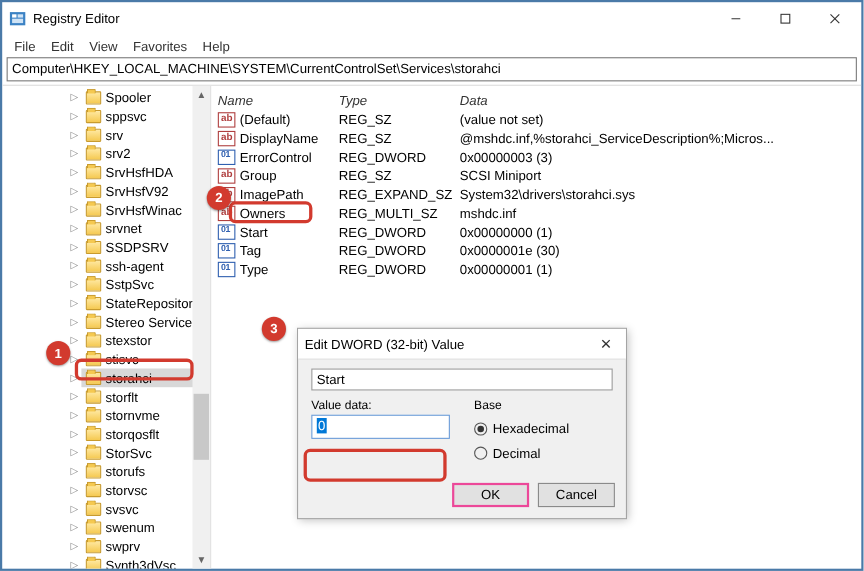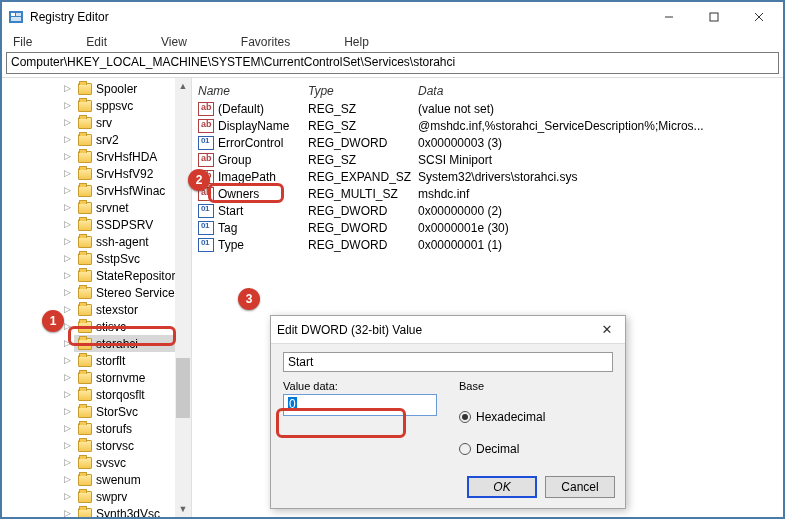--- a/index.html
+++ b/index.html
@@ -6,21 +6,21 @@
   html, body { margin: 0; padding: 0; }
   body { width: 785px; height: 519px; border: 2px solid #4a7aa8; background: #fff; font-size: 12px; color: #000; overflow: hidden; }
 
   
   .titlebar { height: 30px; display: flex; align-items: center; padding: 0 2px 0 6px; }
   .titlebar .app-icon { width: 16px; height: 16px; display: inline-block; }
   .titlebar .title { margin-left: 6px; flex: 1; }
   .titlebar .winbtn { width: 45px; height: 28px; display: flex; align-items: center; justify-content: center; color: #555; }
 
   
-  .menubar { height: 20px; display: flex; align-items: center; padding: 0 4px; gap: 40px; }
+  .menubar { height: 20px; display: flex; align-items: center; padding: 0 4px; }
   .menubar .menuitem { padding: 2px 7px; color: #333; }
 
   
   .addressbar { height: 22px; border: 1px solid #7a7a7a; margin: 0 4px 3px 4px; padding: 2px 4px; font-size: 12px; white-space: nowrap; overflow: hidden; }
 
   
   .main { display: flex; height: calc(519px - 30px - 20px - 25px - 4px); border-top: 1px solid #ddd; }
 
   
   .tree-pane { width: 190px; border-right: 1px solid #e0e0e0; position: relative; padding-top: 2px; overflow: hidden; }
@@ -46,37 +46,37 @@
   .list-row .val-icon { width: 16px; height: 14px; margin-right: 4px; display: inline-block; }
   .val-sz { background: #fff; border: 1px solid #b04040; position: relative; }
   .val-sz::after { content: "ab"; position: absolute; top: -1px; left: 2px; font-size: 9px; color: #b04040; font-weight: bold; }
   .val-dw { background: #fff; border: 1px solid #3060b0; position: relative; }
   .val-dw::after { content: "01"; position: absolute; top: -1px; left: 2px; font-size: 8px; color: #3060b0; font-weight: bold; letter-spacing: -0.5px; }
   .list-row .nm { width: 90px; }
   .list-row .tp { width: 110px; }
   .list-row .dt { flex: 1; white-space: nowrap; overflow: hidden; text-overflow: ellipsis; }
 
   
-  .dialog { position: absolute; left: 270px; top: 315px; width: 356px; border: 1px solid #a4a4a4; background: #f0f0f0; box-shadow: 2px 2px 8px rgba(0,0,0,0.25); }
+  .dialog { position: absolute; left: 270px; top: 298px; width: 300px; border: 1px solid #a4a4a4; background: #f0f0f0; box-shadow: 2px 2px 8px rgba(0,0,0,0.25); }
   .dlg-title { height: 28px; display: flex; align-items: center; padding: 0 6px; background: #fff; border-bottom: 1px solid #ddd; }
   .dlg-title .t { flex: 1; }
   .dlg-title .x { width: 24px; text-align: center; font-size: 13px; color: #333; }
   .dlg-body { padding: 8px 12px 4px 12px; }
   .dlg-label { font-size: 11px; margin-bottom: 2px; }
   .dlg-input-ro { height: 20px; border: 1px solid #999; background: #fff; padding: 2px 4px; margin-bottom: 8px; font-size: 12px; }
   .dlg-row { display: flex; gap: 22px; margin-bottom: 10px; }
   .dlg-col { flex: 1; }
   .dlg-input { height: 22px; border: 1px solid #6a9bd8; background: #fff; padding: 2px 4px; font-size: 12px; }
   .dlg-input .seltext { background: #0078d7; color: #fff; padding: 0 1px; }
-  .radio-row { display: flex; align-items: center; gap: 5px; font-size: 12px; margin-top: 18px; }
+  .radio-row { display: flex; align-items: center; gap: 5px; font-size: 12px; margin-top: 8px; }
   .radio-outer { width: 12px; height: 12px; border: 1px solid #555; border-radius: 50%; display: inline-flex; align-items: center; justify-content: center; }
   .radio-dot { width: 6px; height: 6px; background: #333; border-radius: 50%; }
   .dlg-buttons { display: flex; justify-content: flex-end; gap: 8px; padding: 6px 10px 10px 10px; }
   .dlg-btn { width: 70px; height: 22px; border: 1px solid #8a8a8a; background: #e1e1e1; display: flex; align-items: center; justify-content: center; font-size: 12px; }
-  .dlg-btn.primary { border: 2px solid #1d4ed8; font-style: italic; }
+  .dlg-btn.primary { border: 2px solid #ec4899; }
 
   
   .callout { position: absolute; border: 3px solid #d23a2e; border-radius: 6px; }
   .badge { position: absolute; width: 22px; height: 22px; border-radius: 50%; background: #d23a2e; color: #fff; font-weight: bold; display: flex; align-items: center; justify-content: center; font-size: 12px; box-shadow: 0 1px 2px rgba(0,0,0,0.4); }
 </style>
 </head>
 <body>
 
 <div class="titlebar">
   <span class="app-icon">
@@ -299,21 +299,21 @@
         <div class="list-row">
           <span class="val-icon val-sz"></span>
           <span class="nm">Owners</span>
           <span class="tp">REG_MULTI_SZ</span>
           <span class="dt">mshdc.inf</span>
         </div>
         <div class="list-row">
           <span class="val-icon val-dw"></span>
           <span class="nm">Start</span>
           <span class="tp">REG_DWORD</span>
-          <span class="dt">0x00000000 (2)</span>
+          <span class="dt">0x00000000 (1)</span>
         </div>
         <div class="list-row">
           <span class="val-icon val-dw"></span>
           <span class="nm">Tag</span>
           <span class="tp">REG_DWORD</span>
           <span class="dt">0x0000001e (30)</span>
         </div>
         <div class="list-row">
           <span class="val-icon val-dw"></span>
           <span class="nm">Type</span>

